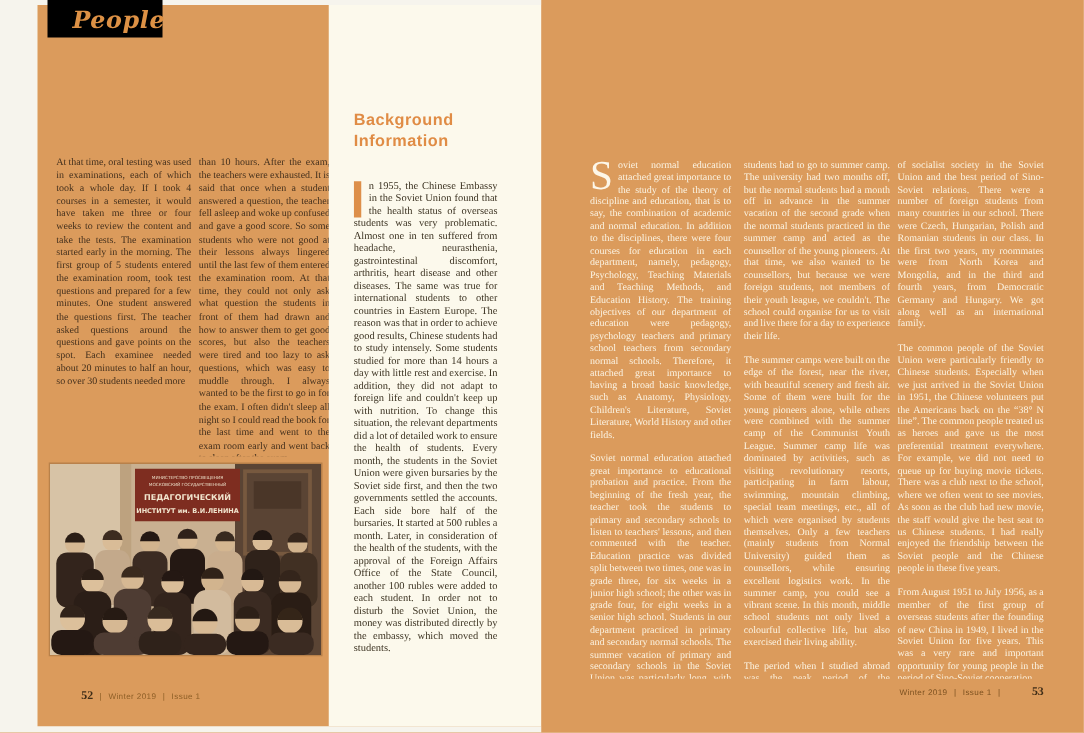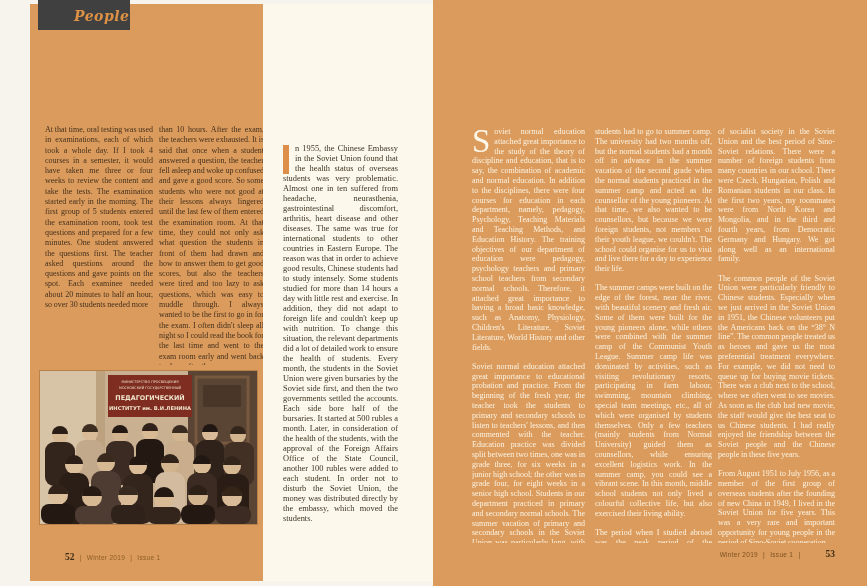--- a/index.html
+++ b/index.html
@@ -1,20 +1,20 @@
 <!DOCTYPE html>
 <html><head>
 <meta charset="utf-8">
 <style>
   html,body{margin:0;padding:0;}
   body{width:867px;height:586px;position:relative;background:#f6f4ed;font-family:"Liberation Serif",serif;overflow:hidden;}
   .page{position:absolute;background:#db9b5c;}
   .page-left{left:30px;top:4px;width:403px;height:577px;}
   .page-right{left:433px;top:0;width:434px;height:586px;}
-  .people-tab{position:absolute;left:8px;top:-4px;width:92px;height:30px;background:#404040;box-sizing:border-box;padding-left:36px;line-height:32px;font-family:"DejaVu Serif",serif;font-style:italic;font-weight:600;font-size:14px;color:#dd9145;letter-spacing:0.5px;}
+  .people-tab{position:absolute;left:8px;top:-4px;width:92px;height:30px;background:#000000;box-sizing:border-box;padding-left:20px;line-height:32px;font-family:"DejaVu Serif",serif;font-style:italic;font-weight:600;font-size:19px;color:#dd9145;letter-spacing:0.5px;}
   .lp-col{position:absolute;top:121px;height:240px;overflow:hidden;font-size:8px;line-height:10.3px;text-align:justify;color:#44301d;word-spacing:-0.3px;}
   .lp-col p{margin:0 0 10px 0;}
   .lp-col1{left:15px;width:108px;}
   .lp-col2{left:129px;width:105px;}
   .photo{position:absolute;left:10px;top:367px;width:217px;height:153px;overflow:hidden;box-shadow:0 0 0 1px rgba(80,50,20,0.25);}
   .photo svg{display:block;}
   .cream{position:absolute;left:233px;top:0;width:170px;height:577px;background:#fcf9ec;}
   .bg-heading{position:absolute;left:20px;top:84px;margin:0;font-family:"Liberation Sans",sans-serif;font-weight:700;font-size:13px;line-height:16.5px;color:#e08c45;letter-spacing:0.4px;}
   .bg-text{position:absolute;left:20px;top:140px;width:115px;height:400px;overflow:hidden;font-size:8.4px;line-height:10px;text-align:justify;color:#3c3322;word-spacing:-0.3px;}
   .dropbar{float:left;width:6px;height:29px;background:#dd8f49;color:transparent;overflow:hidden;margin:1px 6px 0 0;font-size:2px;}
@@ -173,20 +173,24 @@
 
     <div class="footer footer-left">
       <span class="pageno">52</span>
       <span class="fsep">|</span>
       <span>Winter 2019</span>
       <span class="fsep">|</span>
       <span>Issue 1</span>
     </div>
 
     <div class="cream">
+      <h3 class="bg-heading">
+        <span>Background</span><br>
+        <span>Information</span>
+      </h3>
       <div class="bg-text">
         <span class="dropbar">I</span><span>n 1955, the Chinese Embassy in the Soviet Union found that the health status of overseas students was very problematic. Almost one in ten suffered from headache, neurasthenia, gastrointestinal discomfort, arthritis, heart disease and other diseases. The same was true for international students to other countries in Eastern Europe. The reason was that in order to achieve good results, Chinese students had to study intensely. Some students studied for more than 14 hours a day with little rest and exercise. In addition, they did not adapt to foreign life and couldn't keep up with nutrition. To change this situation, the relevant departments did a lot of detailed work to ensure the health of students. Every month, the students in the Soviet Union were given bursaries by the Soviet side first, and then the two governments settled the accounts. Each side bore half of the bursaries. It started at 500 rubles a month. Later, in consideration of the health of the students, with the approval of the Foreign Affairs Office of the State Council, another 100 rubles were added to each student. In order not to disturb the Soviet Union, the money was distributed directly by the embassy, which moved the students.</span>
       </div>
     </div>
   </div>
 
   <div class="page page-right">
     <h2 class="rp-heading">
       <br>
     </h2>

